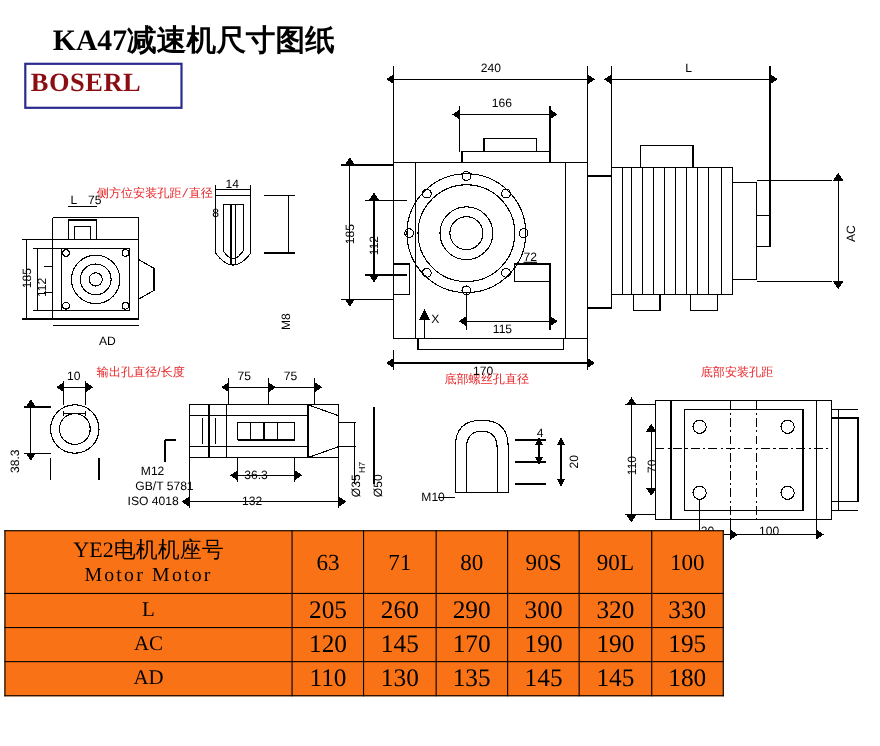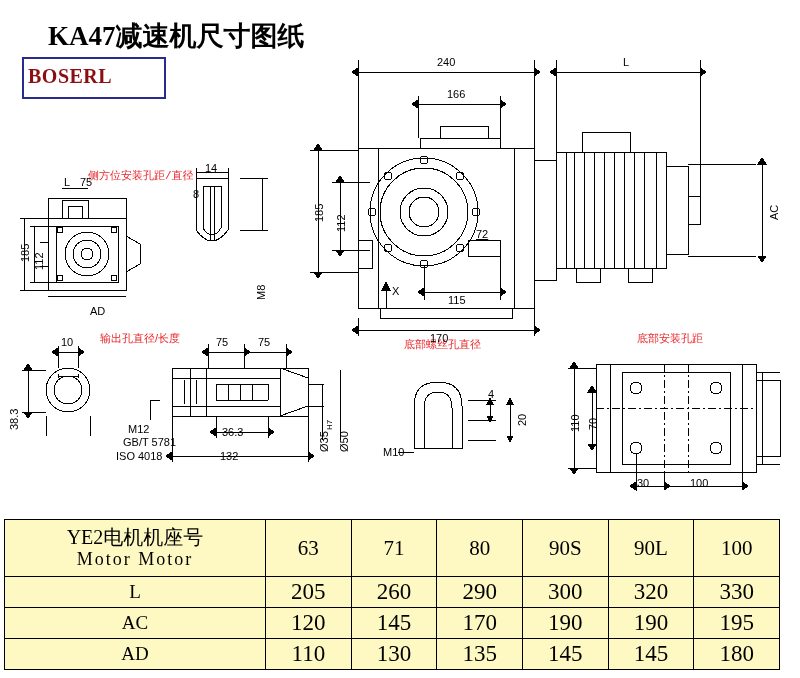--- a/index.html
+++ b/index.html
@@ -39,21 +39,21 @@
   }
   .logo-text {
     position: absolute;
     left: 28px;
     top: 60px;
     width: 130px;
     height: 32px;
     line-height: 32px;
     font-family: "Liberation Serif", serif;
     font-weight: bold;
-    font-size: 20px;
+    font-size: 24px;
     color: #8b0f12;
     letter-spacing: 0.5px;
   }
   .red-label {
     position: absolute;
     color: #e8262a;
     font-size: 11px;
     white-space: nowrap;
     font-family: "Liberation Sans", sans-serif;
   }
@@ -72,24 +72,24 @@
     position: absolute;
     left: 0;
     top: 0;
     width: 800px;
     height: 678px;
   }
   
   table.spec {
     position: absolute;
     left: 4px;
-    top: 519px;
-    width: 776px;
+    top: 482px;
+    width: 654px;
     border-collapse: collapse;
-    background: #fef9c3;
+    background: #f97316;
   }
   table.spec td {
     border: 1px solid #000;
     text-align: center;
     font-family: "Liberation Serif", serif;
     font-size: 23px;
     height: 30px;
     padding: 0;
   }
   table.spec td.head-label {
@@ -310,21 +310,21 @@
       <path d="M636 486 L664 486"></path>
       <path d="M630 486 L636 482 L636 490 Z" fill="#000"></path>
       <path d="M670 486 L664 482 L664 490 Z" fill="#000"></path>
       <path d="M664 486 L742 486"></path>
       <path d="M748 486 L742 482 L742 490 Z" fill="#000"></path>
       <path d="M636 454 L636 490 M664 472 L664 490 M742 472 L742 490"></path>
     </g>
   </svg>
 
   <div class="red-label" style="left:88px; top:168px;font-family:Liberation Mono, monospace;">侧方位安装孔距/直径</div>
-  <div class="red-label" style="left:100px; top:331px;">输出孔直径/长度</div>
+  <div class="red-label" style="left:88px; top:331px;">输出孔直径/长度</div>
   <div class="red-label" style="left:404px; top:337px;">底部螺丝孔直径</div>
   <div class="red-label" style="left:637px; top:331px;">底部安装孔距</div>
 
   <div class="dim" style="left:437px; top:56px;">240</div>
   <div class="dim" style="left:623px; top:56px;">L</div>
   <div class="dim" style="left:447px; top:88px;">166</div>
   <div class="dim vert" style="left:768px; top:220px;">AC</div>
   <div class="dim vert" style="left:313px; top:222px;">185</div>
   <div class="dim vert" style="left:335px; top:232px;">112</div>
   <div class="dim" style="left:476px; top:228px;text-decoration:underline;">72</div>

